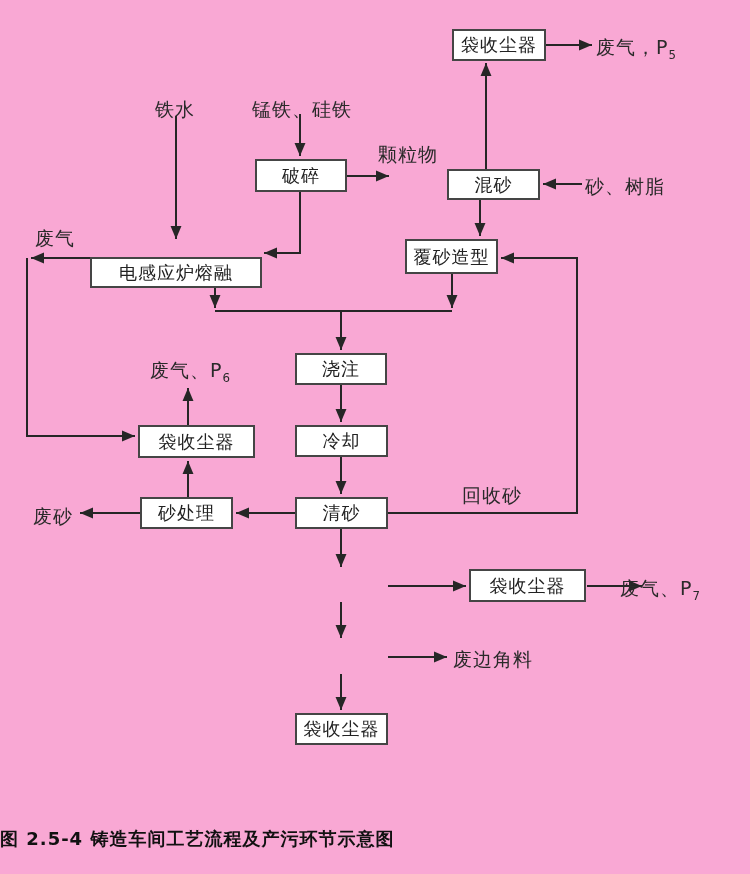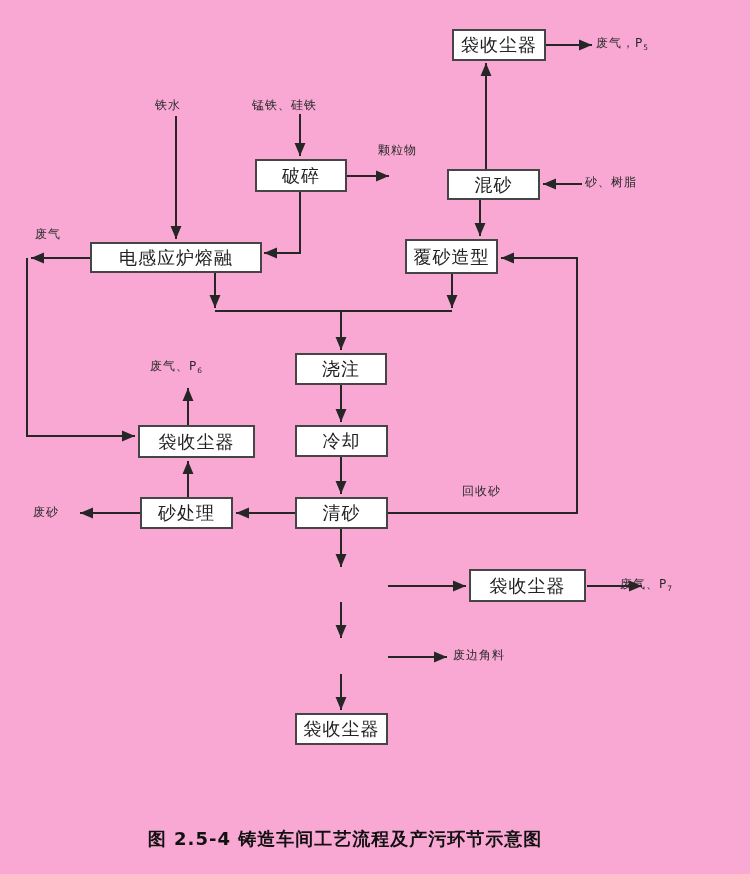--- a/index.html
+++ b/index.html
@@ -10,31 +10,31 @@
     position:absolute;
     border:2px solid #454545;
     background:#ffffff;
     display:flex;align-items:center;justify-content:center;
     font-size:18px;letter-spacing:1px;color:#222;
     box-sizing:border-box;
     z-index:2;
   }
   .lbl{
     position:absolute;
-    font-size:12px;color:#2a2a2a;letter-spacing:1px;
+    font-size:19px;color:#2a2a2a;letter-spacing:1px;
     white-space:nowrap;z-index:2;
   }
   .lbl sub{font-size:0.62em;letter-spacing:0;}
   svg.connectors{position:absolute;left:0;top:0;z-index:1;}
   svg.connectors line, svg.connectors polyline{
     stroke:#262626;stroke-width:2;fill:none;
   }
   .caption{
     position:absolute;left:0;top:827px;width:690px;
-    text-align:center;font-weight:bold;font-size:18px;color:#111;
+    text-align:left;font-weight:bold;font-size:18px;color:#111;
     letter-spacing:1px;z-index:2;
   }
 </style>
 </head>
 <body>
 
 <div class="page">
 
   <svg class="connectors layer" width="750" height="874" viewBox="0 0 750 874">
     <defs>
@@ -72,21 +72,21 @@
     <line x1="388" y1="586" x2="466" y2="586" marker-end="url(#ar)"></line>
     <line x1="587" y1="586" x2="642" y2="586" marker-end="url(#ar)"></line>
     <line x1="341" y1="602" x2="341" y2="638" marker-end="url(#ar)"></line>
     <line x1="388" y1="657" x2="447" y2="657" marker-end="url(#ar)"></line>
     <line x1="341" y1="674" x2="341" y2="710" marker-end="url(#ar)"></line>
   </svg>
 
   <div class="box" style="left:452px;top:29px;width:94px;height:32px">袋收尘器</div>
   <div class="box" style="left:255px;top:159px;width:92px;height:33px">破碎</div>
   <div class="box" style="left:447px;top:169px;width:93px;height:31px">混砂</div>
-  <div class="box" style="left:90px;top:242px;width:172px;height:31px">电感应炉熔融</div>
+  <div class="box" style="left:90px;top:257px;width:172px;height:31px">电感应炉熔融</div>
   <div class="box" style="left:405px;top:239px;width:93px;height:35px">覆砂造型</div>
   <div class="box" style="left:295px;top:353px;width:92px;height:32px">浇注</div>
   <div class="box" style="left:138px;top:425px;width:117px;height:33px">袋收尘器</div>
   <div class="box" style="left:295px;top:425px;width:93px;height:32px">冷却</div>
   <div class="box" style="left:140px;top:497px;width:93px;height:32px">砂处理</div>
   <div class="box" style="left:295px;top:497px;width:93px;height:32px">清砂</div>
   <div class="box" style="left:469px;top:569px;width:117px;height:33px">袋收尘器</div>
   <div class="box" style="left:295px;top:713px;width:93px;height:32px">袋收尘器</div>
 
   <div class="lbl" style="left:155px;top:97px">铁水</div>

